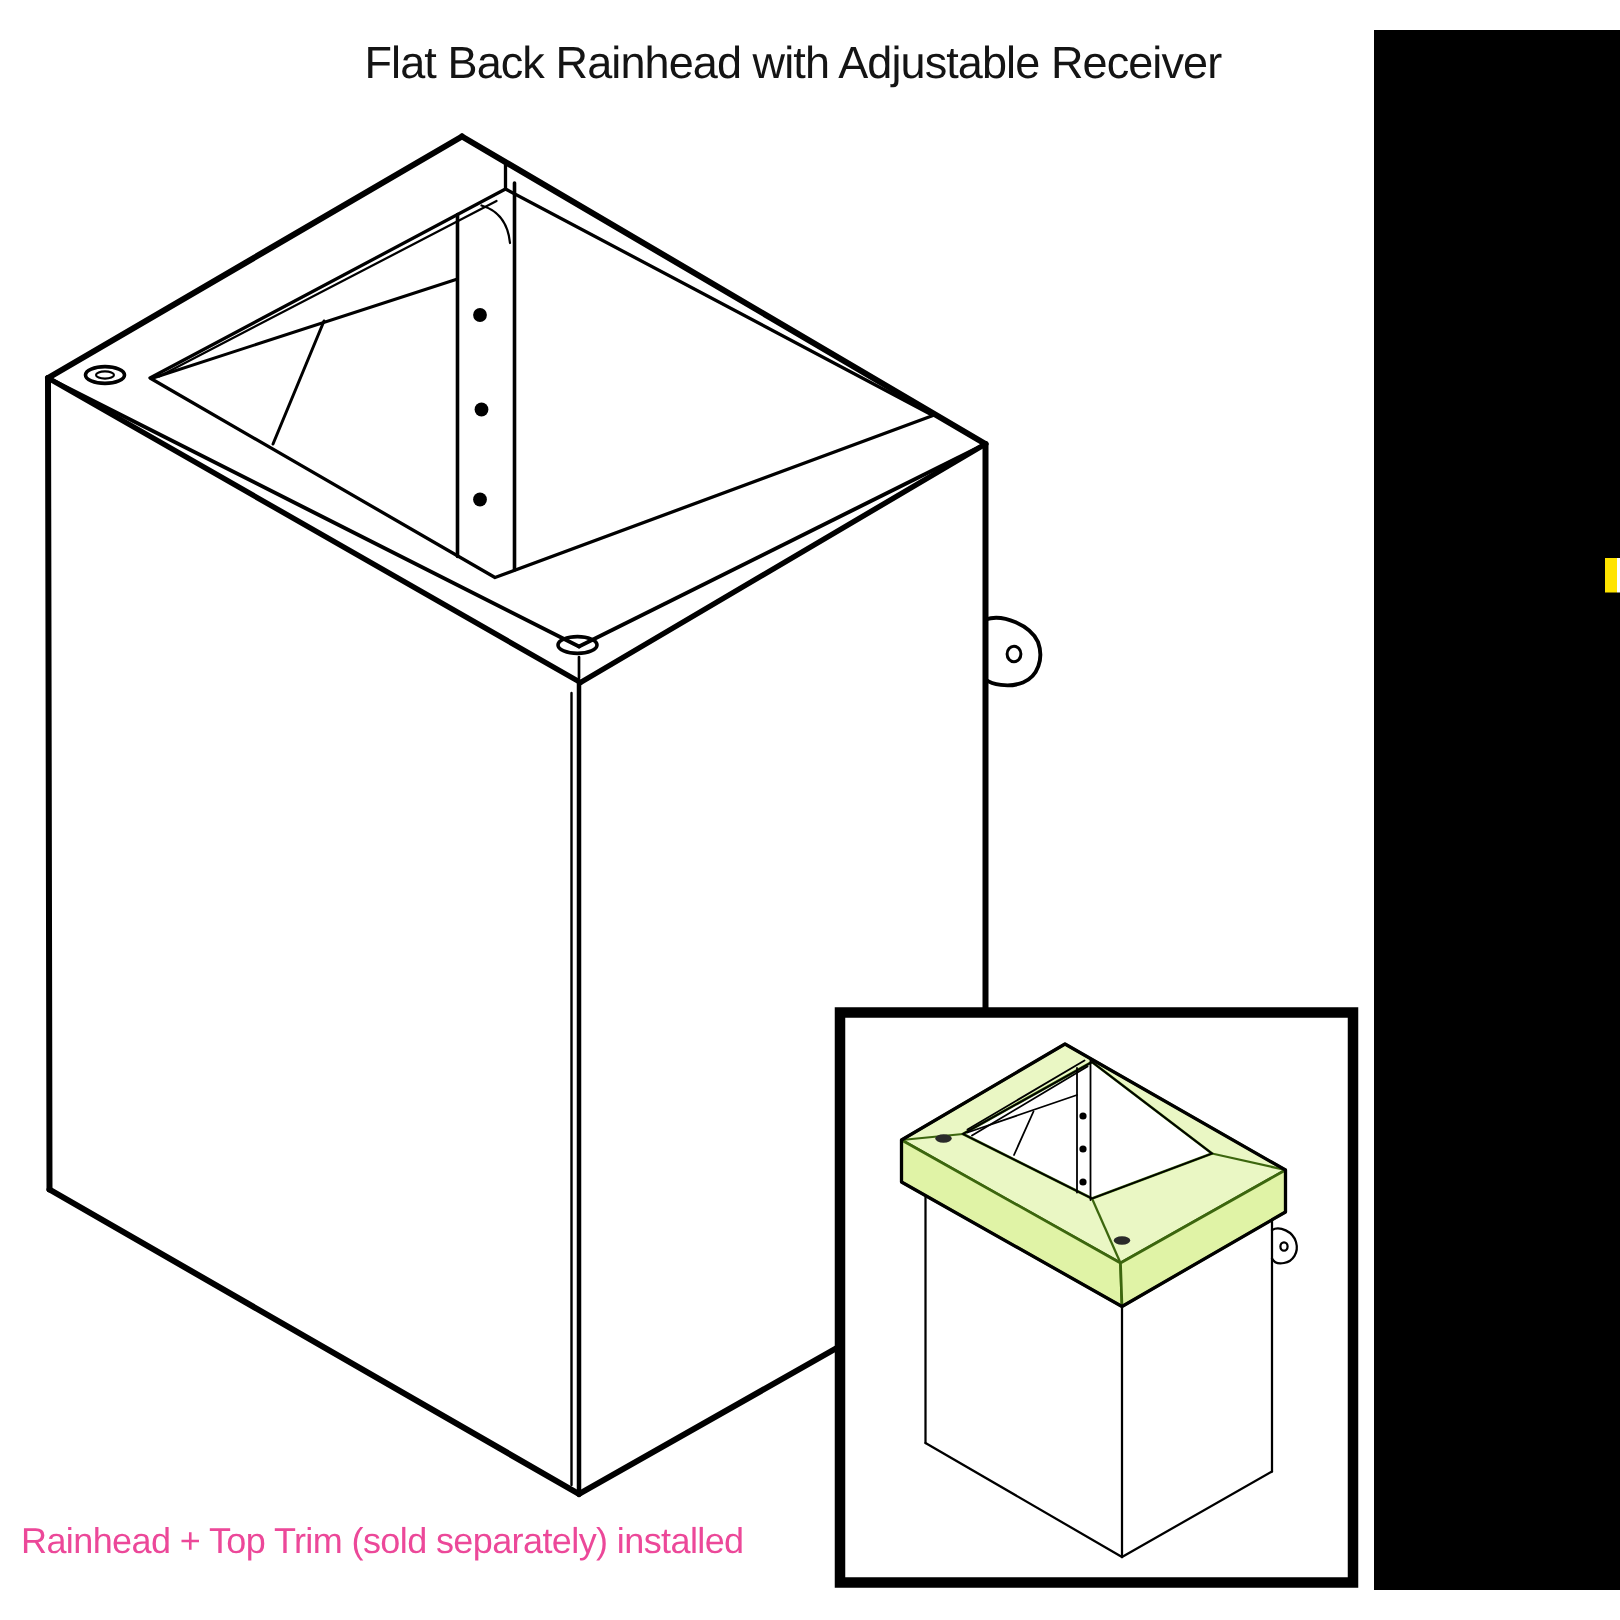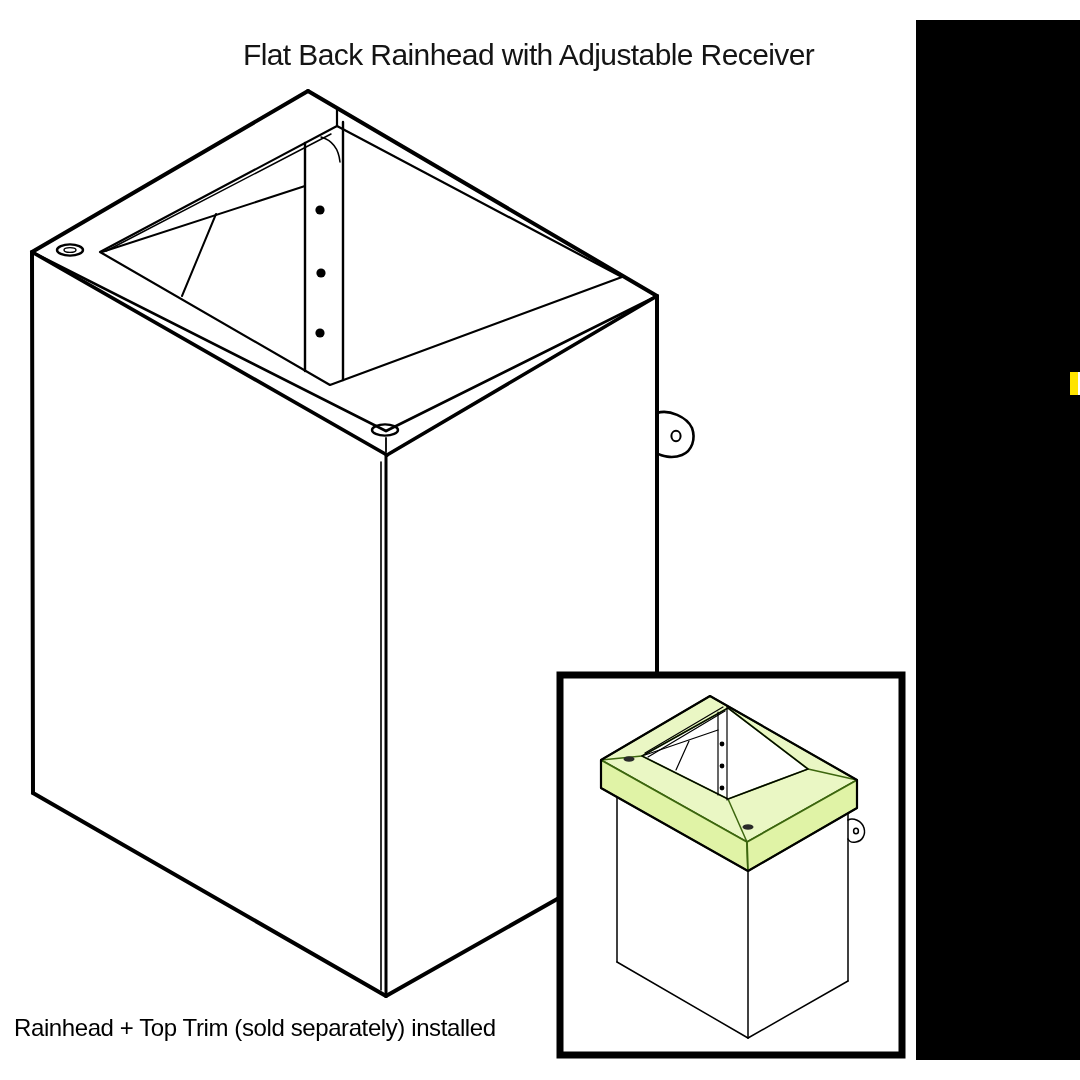--- a/index.html
+++ b/index.html
@@ -13,35 +13,35 @@
   }
   .page {
     position: relative;
     width: 1080px;
     height: 1080px;
     background: #ffffff;
   }
   .title {
     position: absolute;
     left: 243px;
-    top: 38px;
+    top: 26px;
     font-size: 30px;
     font-weight: 400;
     letter-spacing: -0.6px;
     color: #141414;
     white-space: nowrap;
   }
   .caption {
     position: absolute;
     left: 14px;
     top: 1014px;
     font-size: 24px;
     font-weight: 400;
     letter-spacing: -0.4px;
-    color: #000000;
+    color: #ec4899;
     white-space: nowrap;
   }
   svg.art {
     position: absolute;
     left: 0;
     top: 0;
     width: 1080px;
     height: 1080px;
   }
 </style>

